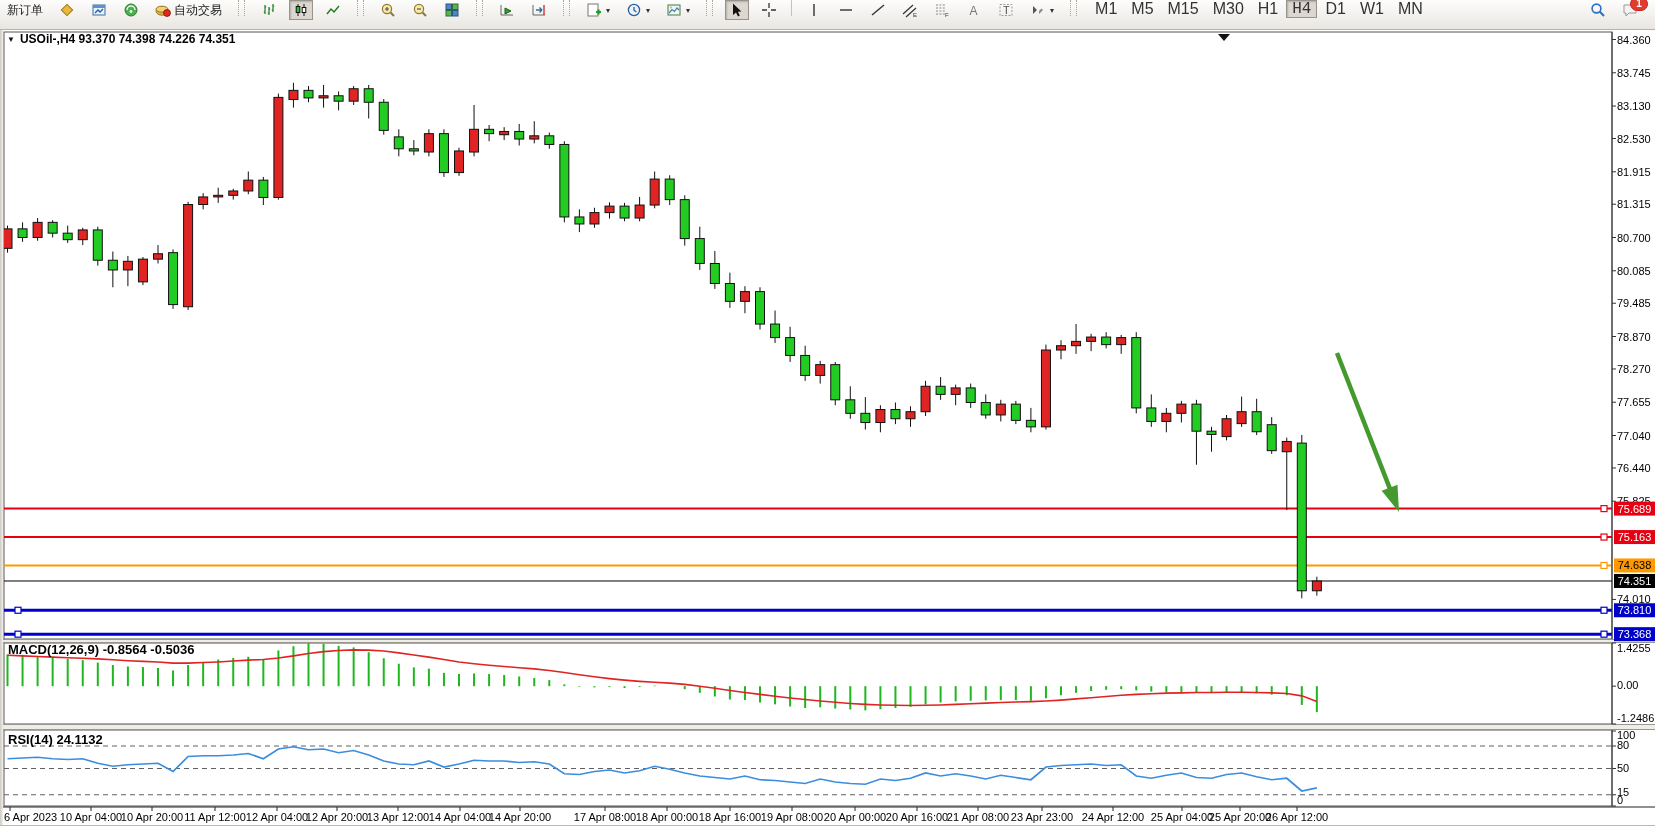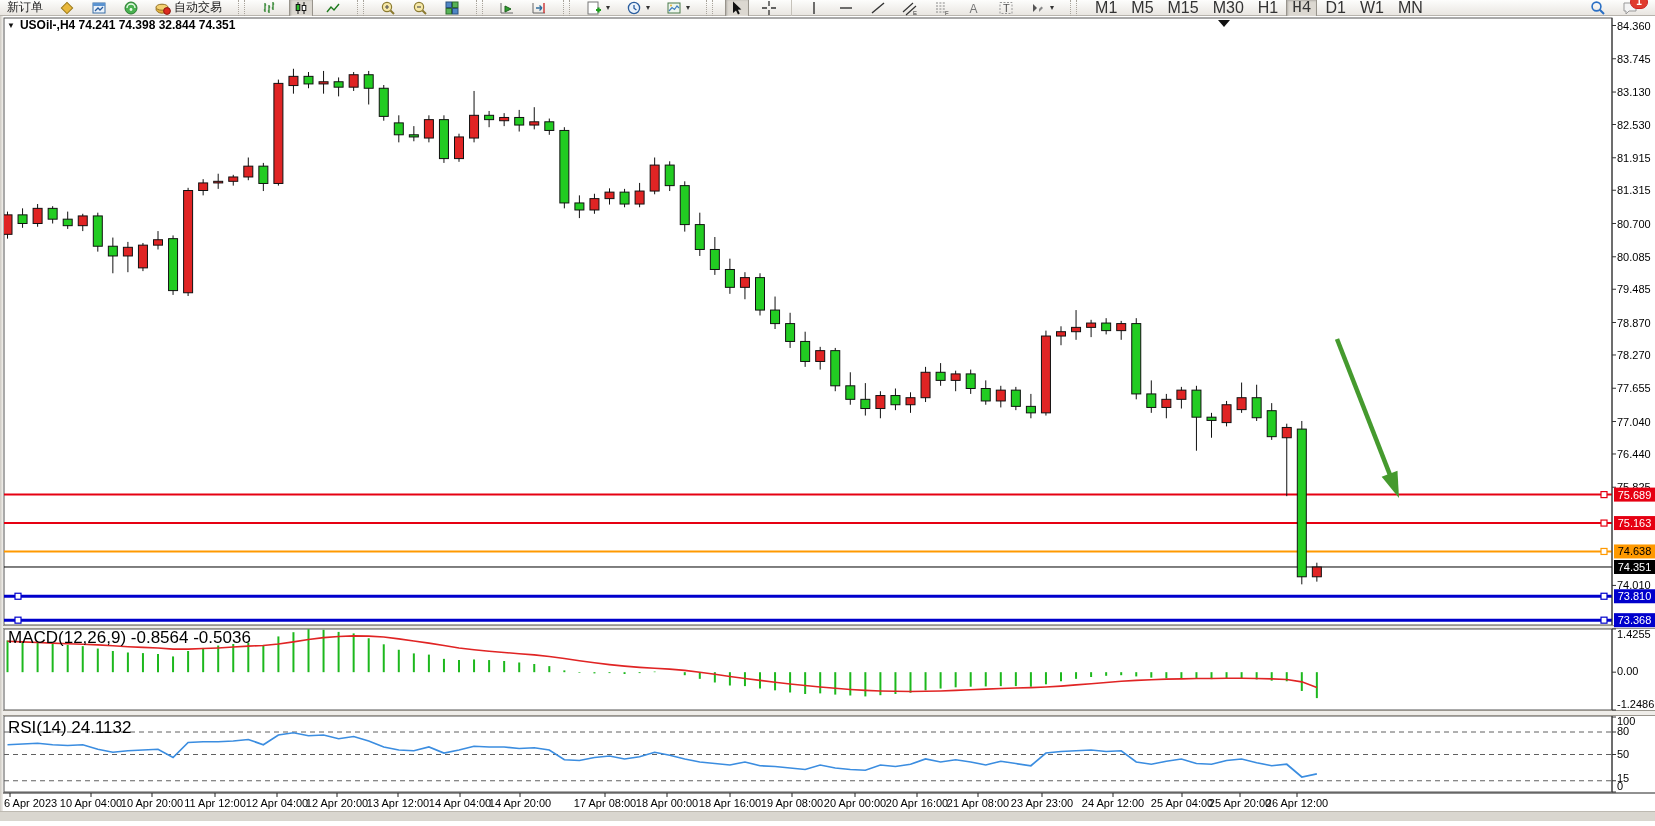--- a/index.html
+++ b/index.html
@@ -1,20 +1,20 @@
 <!DOCTYPE html>
 <html><head>
 <meta charset="utf-8">
 <style>
   html,body{margin:0;padding:0;}
   body{width:1655px;height:826px;overflow:hidden;background:#fff;
        font-family:"Liberation Sans",sans-serif;-webkit-font-smoothing:antialiased;}
   
-  .toolbar{height:16px;background:linear-gradient(#fdfdfc,#e9e6e1);
-           border-bottom:1px solid #b7b3ac;display:flex;align-items:center;
+  .toolbar{height:30px;background:linear-gradient(#fdfdfc,#e9e6e1);
+           border-bottom:1px solid #b7b3ac;display:flex;
            padding:0 3px;box-sizing:border-box;gap:8px;}
   .tb-btn{height:20px;min-width:20px;display:flex;align-items:center;justify-content:center;
           padding:0 3px;border:1px solid transparent;box-sizing:border-box;font-size:12px;
           color:#222;cursor:default;gap:3px;}
   .tb-btn.pressed{border:1px solid #98948c;background:#dcd8d1;
                   box-shadow:inset 1px 1px 2px rgba(0,0,0,.2);font-family:Liberation Mono, monospace;}
   .tb-grip{width:5px;height:16px;margin:0 4px;
            border-left:1px dotted #a9a49c;border-right:1px dotted #a9a49c;}
   .tb-sep{width:1px;height:16px;background:#c6c2ba;margin:0 2px;}
   .tf-btn{font-size:16px;color:#333;padding:0 5px;height:18px;}
@@ -23,21 +23,21 @@
   .badge{position:absolute;top:-4px;right:-7px;background:#e03c2e;color:#fff;
          border-radius:8px;font-size:10px;line-height:12px;min-width:12px;height:12px;
          text-align:center;padding:0 2px;font-weight:bold;border:1px solid #c22;}
   .chat-wrap{position:relative;}
   .cn{font-size:12px;}
   
   .chart-wrap{position:relative;width:1655px;height:804px;background:#fff;}
   .left-strip{position:absolute;left:0;top:0;width:3px;height:804px;
               background:linear-gradient(90deg,#cdc9c2,#f2f0ec);}
   svg#plot{position:absolute;left:0;top:0;}
-  .ov{position:absolute;font-size:17px;color:#000;white-space:nowrap;z-index:5;}
+  .ov{position:absolute;font-size:13px;color:#000;white-space:nowrap;z-index:5;font-weight:bold;}
   #chart-title{left:7px;top:2px;font-weight:bold;font-size:12px;display:flex;
                align-items:center;gap:5px;}
   #chart-title .tri{font-size:8px;color:#111;}
   #macd-label{left:8px;top:612px;}
   #rsi-label{left:8px;top:702px;}
   .bottom-strip{position:absolute;left:0;top:795px;width:1655px;height:9px;
                 background:#d9d6cf;border-top:1px solid #bdb9b1;}
   .icon16{width:16px;height:16px;display:block;}
 </style>
 </head>
@@ -677,20 +677,20 @@
         <text x="1182" y="813" fill="#000000" text-anchor="middle">25 Apr 04:00</text>
         <line x1="1240" y1="799" x2="1240" y2="803" stroke="#222"></line>
         <text x="1240" y="813" fill="#000000" text-anchor="middle">25 Apr 20:00</text>
         <line x1="1297" y1="799" x2="1297" y2="803" stroke="#222"></line>
         <text x="1297" y="813" fill="#000000" text-anchor="middle">26 Apr 12:00</text>
       </g>
     </svg>
 
   <div class="ov" id="chart-title">
     <span class="tri">▼</span>
-    <span>USOil-,H4  74.241 74.398 32.844 74.351</span>
+    <span>USOil-,H4  93.370 74.398 74.226 74.351</span>
   </div>
   <div class="ov" id="macd-label">MACD(12,26,9) -0.8564 -0.5036</div>
   <div class="ov" id="rsi-label">RSI(14) 24.1132</div>
 
   <div class="left-strip"></div>
   <div class="bottom-strip"></div>
 </div>
 
 </body></html>

